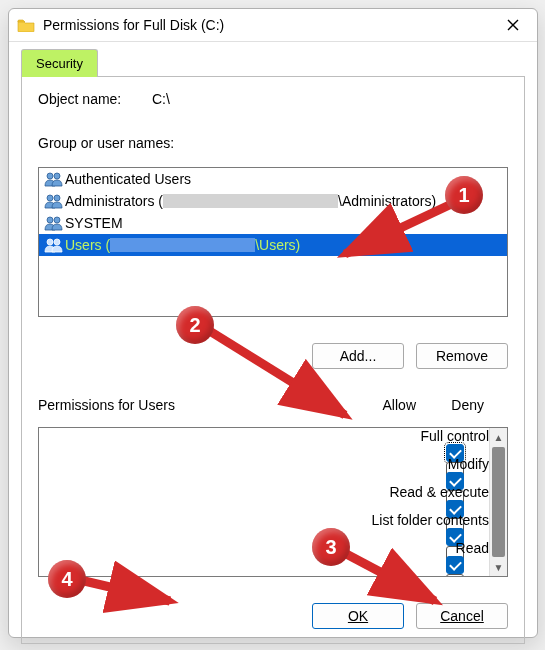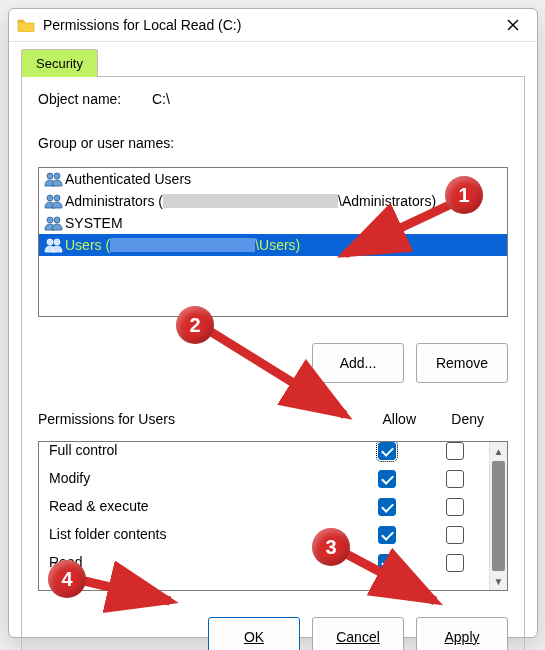--- a/index.html
+++ b/index.html
@@ -15,32 +15,32 @@
     .object-row { font-size: 14px; margin-bottom: 16px; }
     .object-row .label { display: inline-block; width: 110px; }
     .group-label { font-size: 14px; margin-bottom: 4px; }
     .userlist { border: 1px solid #7a7a7a; height: 150px; background: #fff; overflow: hidden; }
     .user-row { display: flex; align-items: center; height: 22px; font-size: 14px; padding: 0 4px; white-space: pre; }
     .user-row .picon { width: 22px; display: inline-flex; align-items: center; justify-content: center; }
     .user-row.selected { background: #0a64d8; color: #bef264; }
     .redact { display: inline-block; height: 14px; background: #d3d3d3; vertical-align: middle; }
     .user-row.selected .redact { background: #5a96e8; }
     .btn-row-right { display: flex; justify-content: flex-end; gap: 12px; margin: 14px 0 10px; }
-    .btn { min-width: 92px; height: 40px; font-size: 14px; background: #fdfdfd; border: 1px solid #a8a8a8; border-radius: 3px; cursor: pointer; }
+    .btn { min-width: 92px; height: 26px; font-size: 14px; background: #fdfdfd; border: 1px solid #a8a8a8; border-radius: 3px; cursor: pointer; }
     .btn.primary { border-color: #0067c0; }
     .perm-header { display: flex; font-size: 14px; margin-top: 6px; }
     .perm-header .name { flex: 1; }
     .perm-header .col { width: 68px; text-align: right; }
     .perm-header .spacer { width: 24px; }
     .perm-box { border: 1px solid #7a7a7a; height: 150px; display: flex; margin-top: 2px; }
     .perm-scroll { width: 18px; display: flex; flex-direction: column; background: #f0f0f0; border-left: 1px solid #ddd; }
     .perm-scroll .arrow { height: 18px; display:flex; align-items:center; justify-content:center; font-size:10px; color:#606060; cursor:pointer; }
     .perm-scroll .thumb { flex: 1; margin: 1px 2px; background: #8a8a8a; border-radius: 2px; }
     .perm-rows { flex: 1; overflow: hidden; }
-    .perm-row { display: flex; align-items: flex-start; height: 28px; font-size: 14px; }
+    .perm-row { display: flex; align-items: flex-end; height: 28px; font-size: 14px; flex-direction: column; }
     .perm-row .name { flex: 1; padding-left: 10px; }
     .perm-row .col { width: 68px; display: flex; justify-content: center; }
     .cb { width: 18px; height: 18px; border: 1px solid #555; border-radius: 3px; background: #fff; display:flex; align-items:center; justify-content:center; cursor:pointer; }
     .cb.checked { background: #0067c0; border-color: #0067c0; }
     .cb.checked::after { content: ""; width: 5px; height: 9px; border: solid #fff; border-width: 0 2px 2px 0; transform: rotate(45deg); margin-top: -2px; }
     .cb.focus { outline: 1px dotted #000; outline-offset: 1px; }
     .bottom-row { display: flex; justify-content: flex-end; gap: 12px; margin-top: auto; padding-top: 14px; text-decoration: underline; }
     
     .anno { position: absolute; pointer-events: none; }
     .badge { width: 38px; height: 38px; border-radius: 50%; background: #d42a2a; box-shadow: inset -3px -4px 6px rgba(0,0,0,0.2), inset 3px 4px 6px rgba(255,255,255,0.3); display:flex; align-items:center; justify-content:center; color:#fff; font-weight:700; font-size:20px; }
@@ -50,21 +50,21 @@
 <body>
 
 <div class="dialog">
   <div class="titlebar">
     <span class="folder-icon">
       <svg viewBox="0 0 18 14">
           <path d="M1 3 h5 l2 2 h9 v8 a1 1 0 0 1 -1 1 h-14 a1 1 0 0 1 -1 -1 z" fill="#f8d048" stroke="#d4a514" stroke-width="0.6"></path>
           <path d="M1 3 a1 1 0 0 1 1 -1 h4 l2 2 h-7 z" fill="#f3c431" stroke="#d4a514" stroke-width="0.6"></path>
         </svg>
     </span>
-    <span class="title">Permissions for Local Read (C:)</span>
+    <span class="title">Permissions for Full Disk (C:)</span>
     <span class="close">
       <svg width="14" height="14" viewBox="0 0 14 14">
           <path d="M2 2 L12 12 M12 2 L2 12" stroke="#000" stroke-width="1.4"></path>
         </svg>
     </span>
   </div>
 
   <div class="tabs">
     <div class="tab">Security</div>
   </div>
@@ -174,21 +174,20 @@
       <div class="perm-scroll">
         <div class="arrow">▲</div>
         <div class="thumb"></div>
         <div class="arrow">▼</div>
       </div>
     </div>
 
     <div class="bottom-row">
       <button class="btn primary">OK</button>
       <button class="btn">Cancel</button>
-      <button class="btn">Apply</button>
     </div>
   </div>
 </div>
 
 <svg class="arrow anno" style="left:0;top:0" width="545" height="650">
   <defs>
     <marker id="ah" markerWidth="10" markerHeight="10" refX="7" refY="3" orient="auto">
       <path d="M0,0 L8,3 L0,6 Z" fill="#d42a2a"></path>
     </marker>
   </defs>

